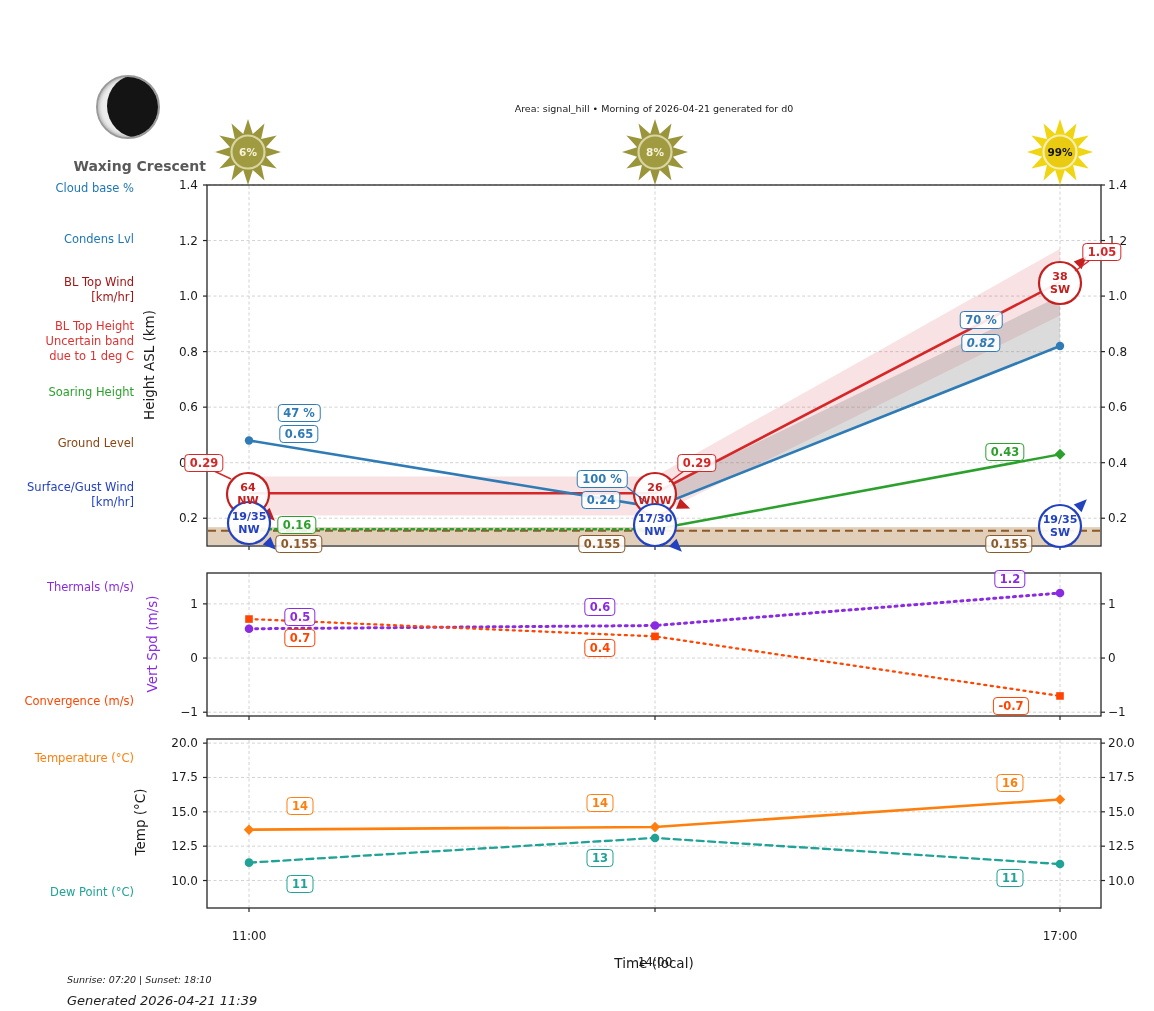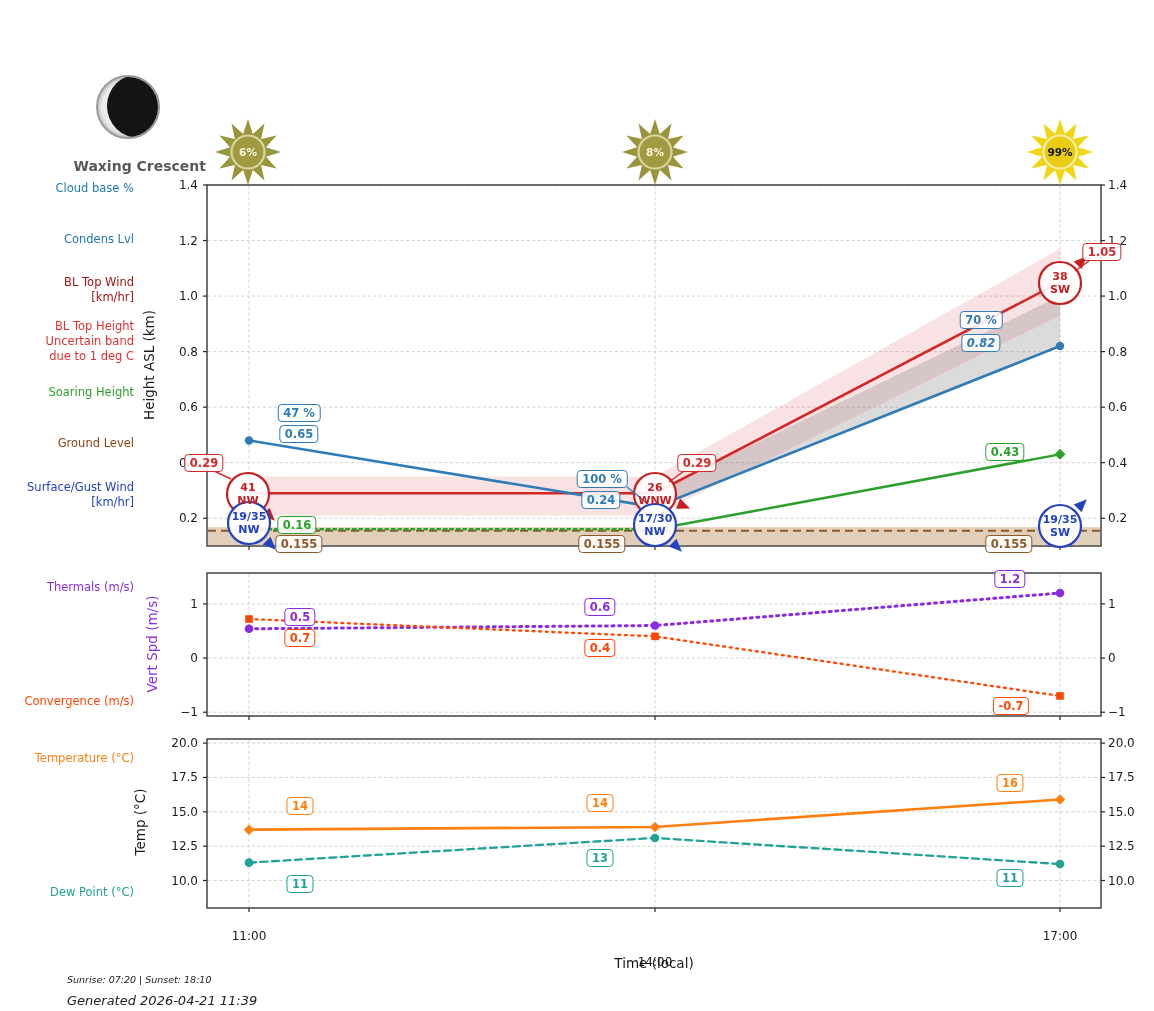--- a/index.html
+++ b/index.html
@@ -147,20 +147,21 @@
       <circle cx="655" cy="525" r="21" fill="rgba(255,255,255,0.92)" stroke="#2342c0" stroke-width="2.2"></circle>
       <path d="M 0 -8 L 5.5 5 L -5.5 5 Z" fill="#2342c0" transform="translate(676.2,546.2) rotate(135)"></path>
       <circle cx="1060" cy="526" r="21" fill="rgba(255,255,255,0.92)" stroke="#2342c0" stroke-width="2.2"></circle>
       <path d="M 0 -8 L 5.5 5 L -5.5 5 Z" fill="#2342c0" transform="translate(1081.2,504.8) rotate(45)"></path>
       <line x1="214" y1="471" x2="231" y2="479" stroke="#d62728" stroke-width="1.4"></line>
       <line x1="684" y1="471" x2="669" y2="482" stroke="#d62728" stroke-width="1.4"></line>
       <line x1="1089" y1="261" x2="1075" y2="271" stroke="#d62728" stroke-width="1.4"></line>
       <line x1="627" y1="487" x2="647" y2="503" stroke="#2e7bb5" stroke-width="1.4"></line>
     </svg>
 
+  <div class="abs subtitle">Area: signal_hill • Morning of 2026-04-21 generated for d0</div>
 
   <div class="abs moon">
     <div class="moon-disc"></div>
   </div>
   <div class="abs moon-label">Waxing Crescent</div>
 
   <div class="abs vlabel" style="left:149px;top:365px;">Height ASL (km)</div>
   <div class="abs vlabel vlabel-purple" style="left:152px;top:644px;">Vert Spd (m/s)</div>
   <div class="abs vlabel" style="left:140px;top:822px;">Temp (°C)</div>
 
@@ -234,21 +235,21 @@
       <div class="abs left-label" style="top: 758px; color: rgb(255, 127, 14);">
         <div>Temperature (°C)</div>
       </div>
       <div class="abs left-label" style="top: 892px; color: rgb(32, 162, 150);">
         <div>Dew Point (°C)</div>
       </div>
       <div class="abs windtext" style="left: 248px; top: 152px; font-size: 10.5px; color: rgb(247, 244, 218);">6%</div>
       <div class="abs windtext" style="left: 655px; top: 152px; font-size: 10.5px; color: rgb(247, 244, 218);">8%</div>
       <div class="abs windtext" style="left: 1060px; top: 152px; font-size: 10.5px; color: rgb(22, 22, 22);">99%</div>
       <div class="abs windtext" style="left: 248px; top: 494px; color: rgb(196, 32, 32);">
-        <div>41</div>
+        <div>64</div>
         <div>NW</div>
       </div>
       <div class="abs windtext" style="left: 655px; top: 494px; color: rgb(196, 32, 32);">
         <div>26</div>
         <div>WNW</div>
       </div>
       <div class="abs windtext" style="left: 1060px; top: 283px; color: rgb(196, 32, 32);">
         <div>38</div>
         <div>SW</div>
       </div>

